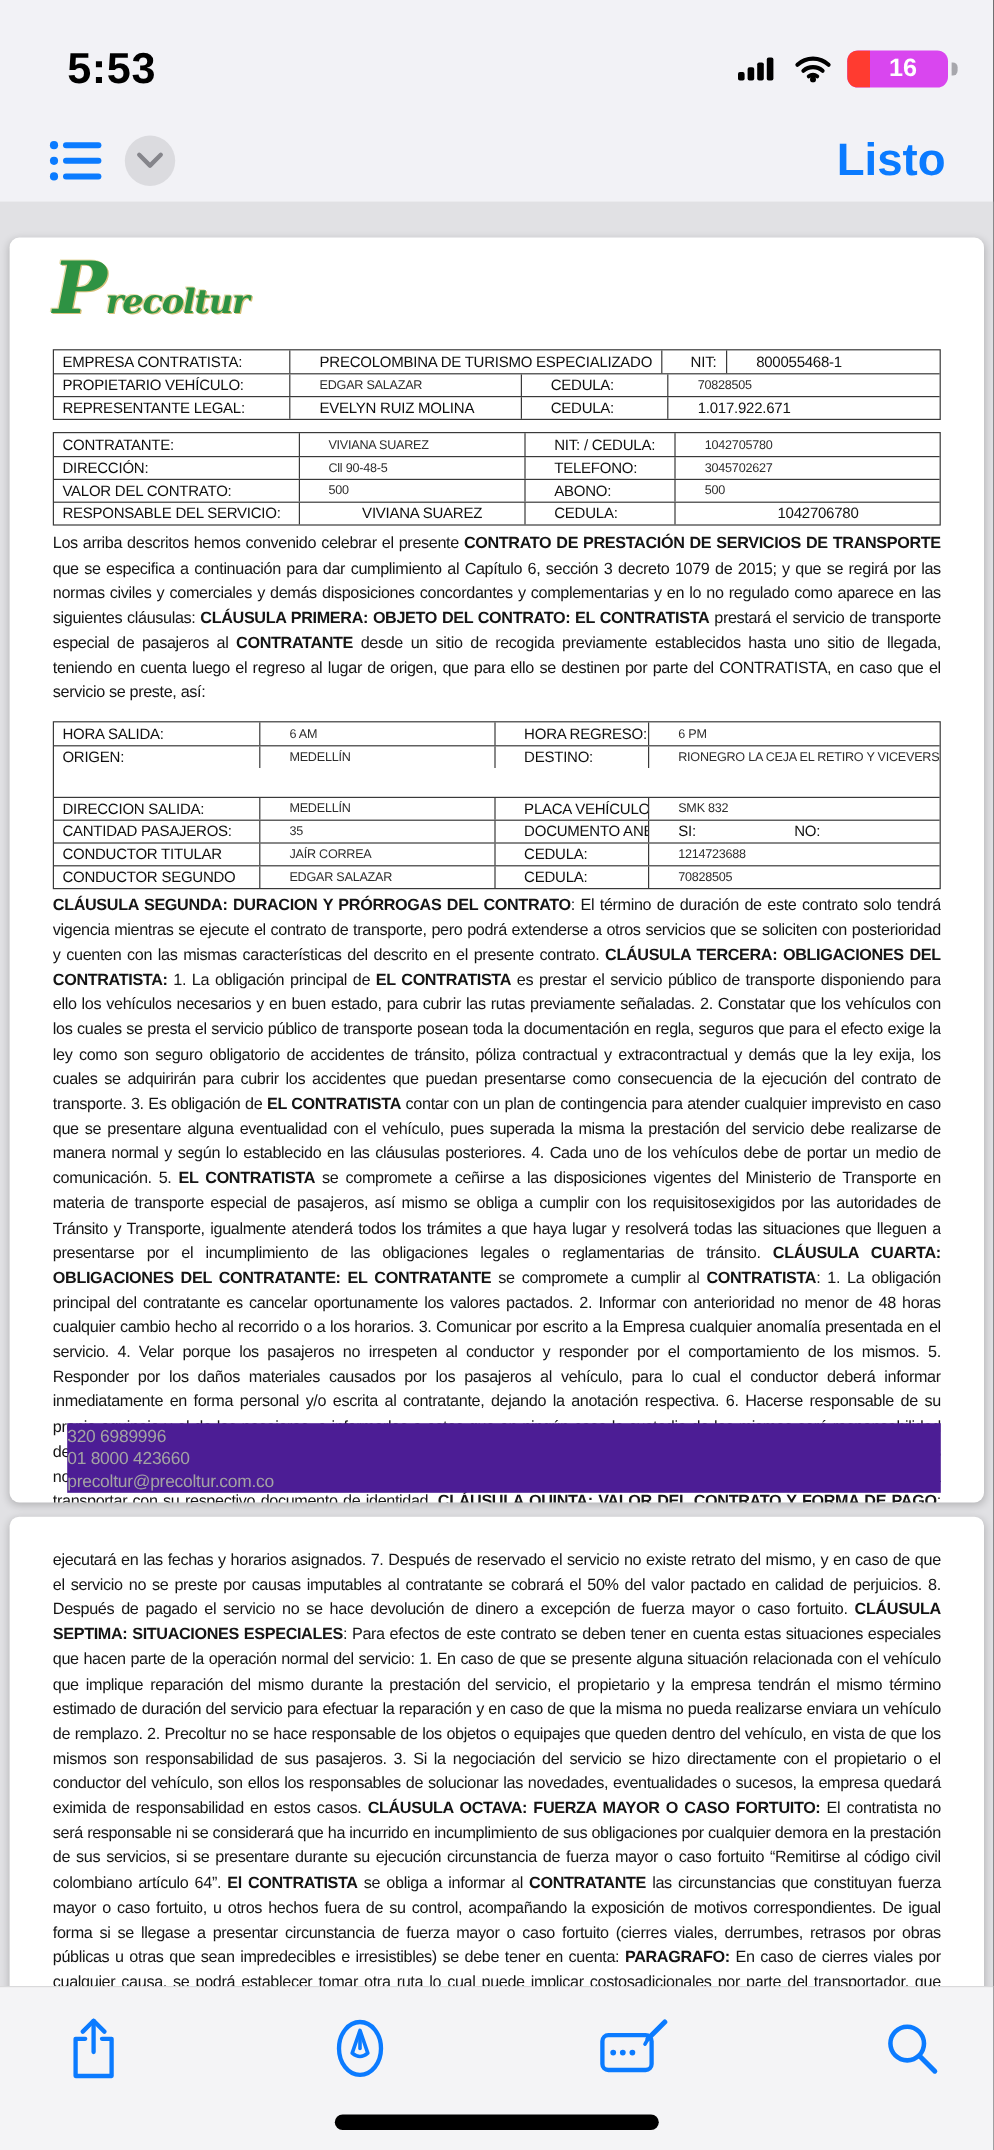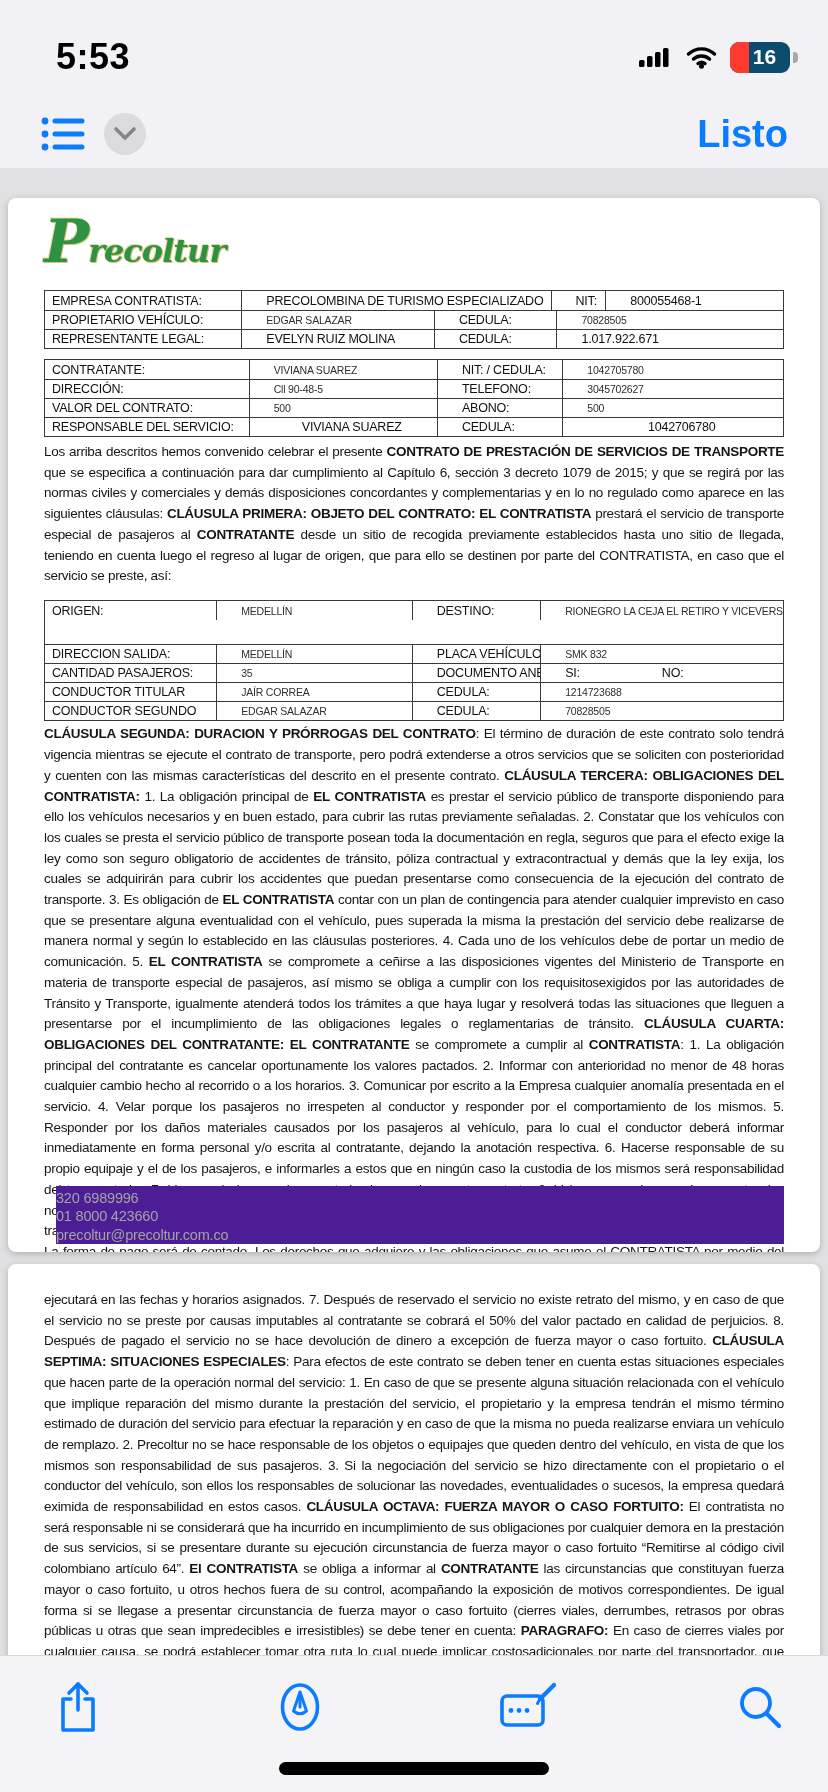--- a/index.html
+++ b/index.html
@@ -6,21 +6,21 @@
   *{box-sizing:border-box;}
   .screen{position:relative;width:828px;height:1792px;background:#f2f2f6;overflow:hidden;
           font-family:"Liberation Sans",sans-serif;-webkit-font-smoothing:antialiased;}
 
   
   .status-bar{position:absolute;top:0;left:0;right:0;height:100px;display:flex;align-items:center;
               justify-content:space-between;padding:14px 30px 0 56px;gap:16px;}
   .time{font-size:36px;font-weight:700;color:#000;letter-spacing:.5px;}
   .status-right{display:flex;align-items:center;gap:12px;}
   .batt-wrap{display:flex;align-items:center;gap:3px;}
-  .batt{position:relative;width:60px;height:31px;border-radius:9px;background:#0c4a6e;overflow:hidden;}
+  .batt{position:relative;width:84px;height:31px;border-radius:9px;background:#d946ef;overflow:hidden;}
   .batt-fill{position:absolute;left:0;top:0;bottom:0;width:19px;}
   .batt-txt{position:absolute;inset:0;display:flex;align-items:center;justify-content:center;
             padding-left:9px;color:#fff;font-size:21px;font-weight:700;}
   .batt-nub{width:5px;height:11px;border-radius:0 4px 4px 0;background:#a7a7ac;}
 
   
   .app-header{position:absolute;top:100px;left:0;right:0;height:68px;display:flex;align-items:center;
               padding:0 40px;}
   .hdr-title{font-size:40px;font-weight:700;color:#000;margin-left:30px;letter-spacing:-.5px;}
   .chev-btn{margin-left:18px;width:42px;height:42px;border-radius:50%;background:#dbdbdf;
@@ -28,21 +28,21 @@
   .done-btn{margin-left:auto;font-size:38px;font-weight:600;background:none;border:none;padding:0;}
 
   
   .viewer{position:absolute;top:168px;left:0;right:0;bottom:0;background:#e1e1e4;
           overflow:hidden;padding:30px 8px 0;}
   .page{background:#fff;border-radius:8px;box-shadow:0 2px 7px rgba(0,0,0,.22);position:relative;overflow:hidden;}
   .page1{height:1054px;padding:14px 36px 0;}
   .page-gap{height:12px;}
   .page2{height:540px;padding:26px 36px 0;}
 
-  .logo{font-family:"DejaVu Serif",serif;font-style:italic;font-weight:700;font-size:32px;
+  .logo{font-family:"DejaVu Serif",serif;font-style:italic;font-weight:700;font-size:28px;
         line-height:58px;text-shadow:1px 1px 0 #d8c07a,-1px -1px 0 #e9dca8;letter-spacing:-1px;}
   .logo::first-letter{font-size:60px;}
 
   
   .tbl{border:1.6px solid #3a3a3a;margin-top:10px;}
   .tbl .tr{display:grid;min-height:19px;}
   .tbl .tr + .tr{border-top:1.3px solid #3a3a3a;}
   .tbl .td{display:flex;align-items:center;padding:1px 7px;font-size:12.5px;color:#101010;
            letter-spacing:-.2px;line-height:14px;overflow:hidden;white-space:nowrap;}
   .tbl .td + .td{border-left:1.3px solid #3a3a3a;padding-left:24px;}
@@ -175,20 +175,26 @@
             <div class="td ctr">VIVIANA SUAREZ</div>
             <div class="td">CEDULA:</div>
             <div class="td ctr">1042706780</div>
           </div>
         </div>
 
       <p class="doc-par"><span>Los arriba descritos hemos convenido celebrar el presente </span><b>CONTRATO DE PRESTACIÓN DE SERVICIOS DE TRANSPORTE</b><span> que se especifica a continuación para dar cumplimiento al Capítulo 6, sección 3 decreto 1079 de 2015; y que se regirá por las normas civiles y comerciales y demás disposiciones concordantes y complementarias y en lo no regulado como aparece en las siguientes cláusulas: </span><b>CLÁUSULA PRIMERA: OBJETO DEL CONTRATO: EL CONTRATISTA</b><span> prestará el servicio de transporte especial de pasajeros al </span><b>CONTRATANTE</b><span> desde un sitio de recogida previamente establecidos hasta uno sitio de llegada, teniendo en cuenta luego el regreso al lugar de origen, que para ello se destinen por parte del CONTRATISTA, en caso que el servicio se preste, así:</span></p>
 
       <div class="tbl" style="margin-top:6px;">
           <div class="tr" style="grid-template-columns: 23.2% 26.5% 17.4% 32.9%;">
+            <div class="td">HORA SALIDA:</div>
+            <div class="td sm">6 AM</div>
+            <div class="td">HORA REGRESO:</div>
+            <div class="td sm">6 PM</div>
+          </div>
+          <div class="tr" style="grid-template-columns: 23.2% 26.5% 17.4% 32.9%;">
             <div class="td">ORIGEN:</div>
             <div class="td sm">MEDELLÍN</div>
             <div class="td">DESTINO:</div>
             <div class="td sm">RIONEGRO LA CEJA EL RETIRO  Y VICEVERSA</div>
           </div>
           <div class="tr" style="grid-template-columns: 23.2% 26.5% 17.4% 32.9%; margin-top: 24px;">
             <div class="td">DIRECCION SALIDA:</div>
             <div class="td sm">MEDELLÍN</div>
             <div class="td">PLACA VEHÍCULO:</div>
             <div class="td sm">SMK 832</div>

